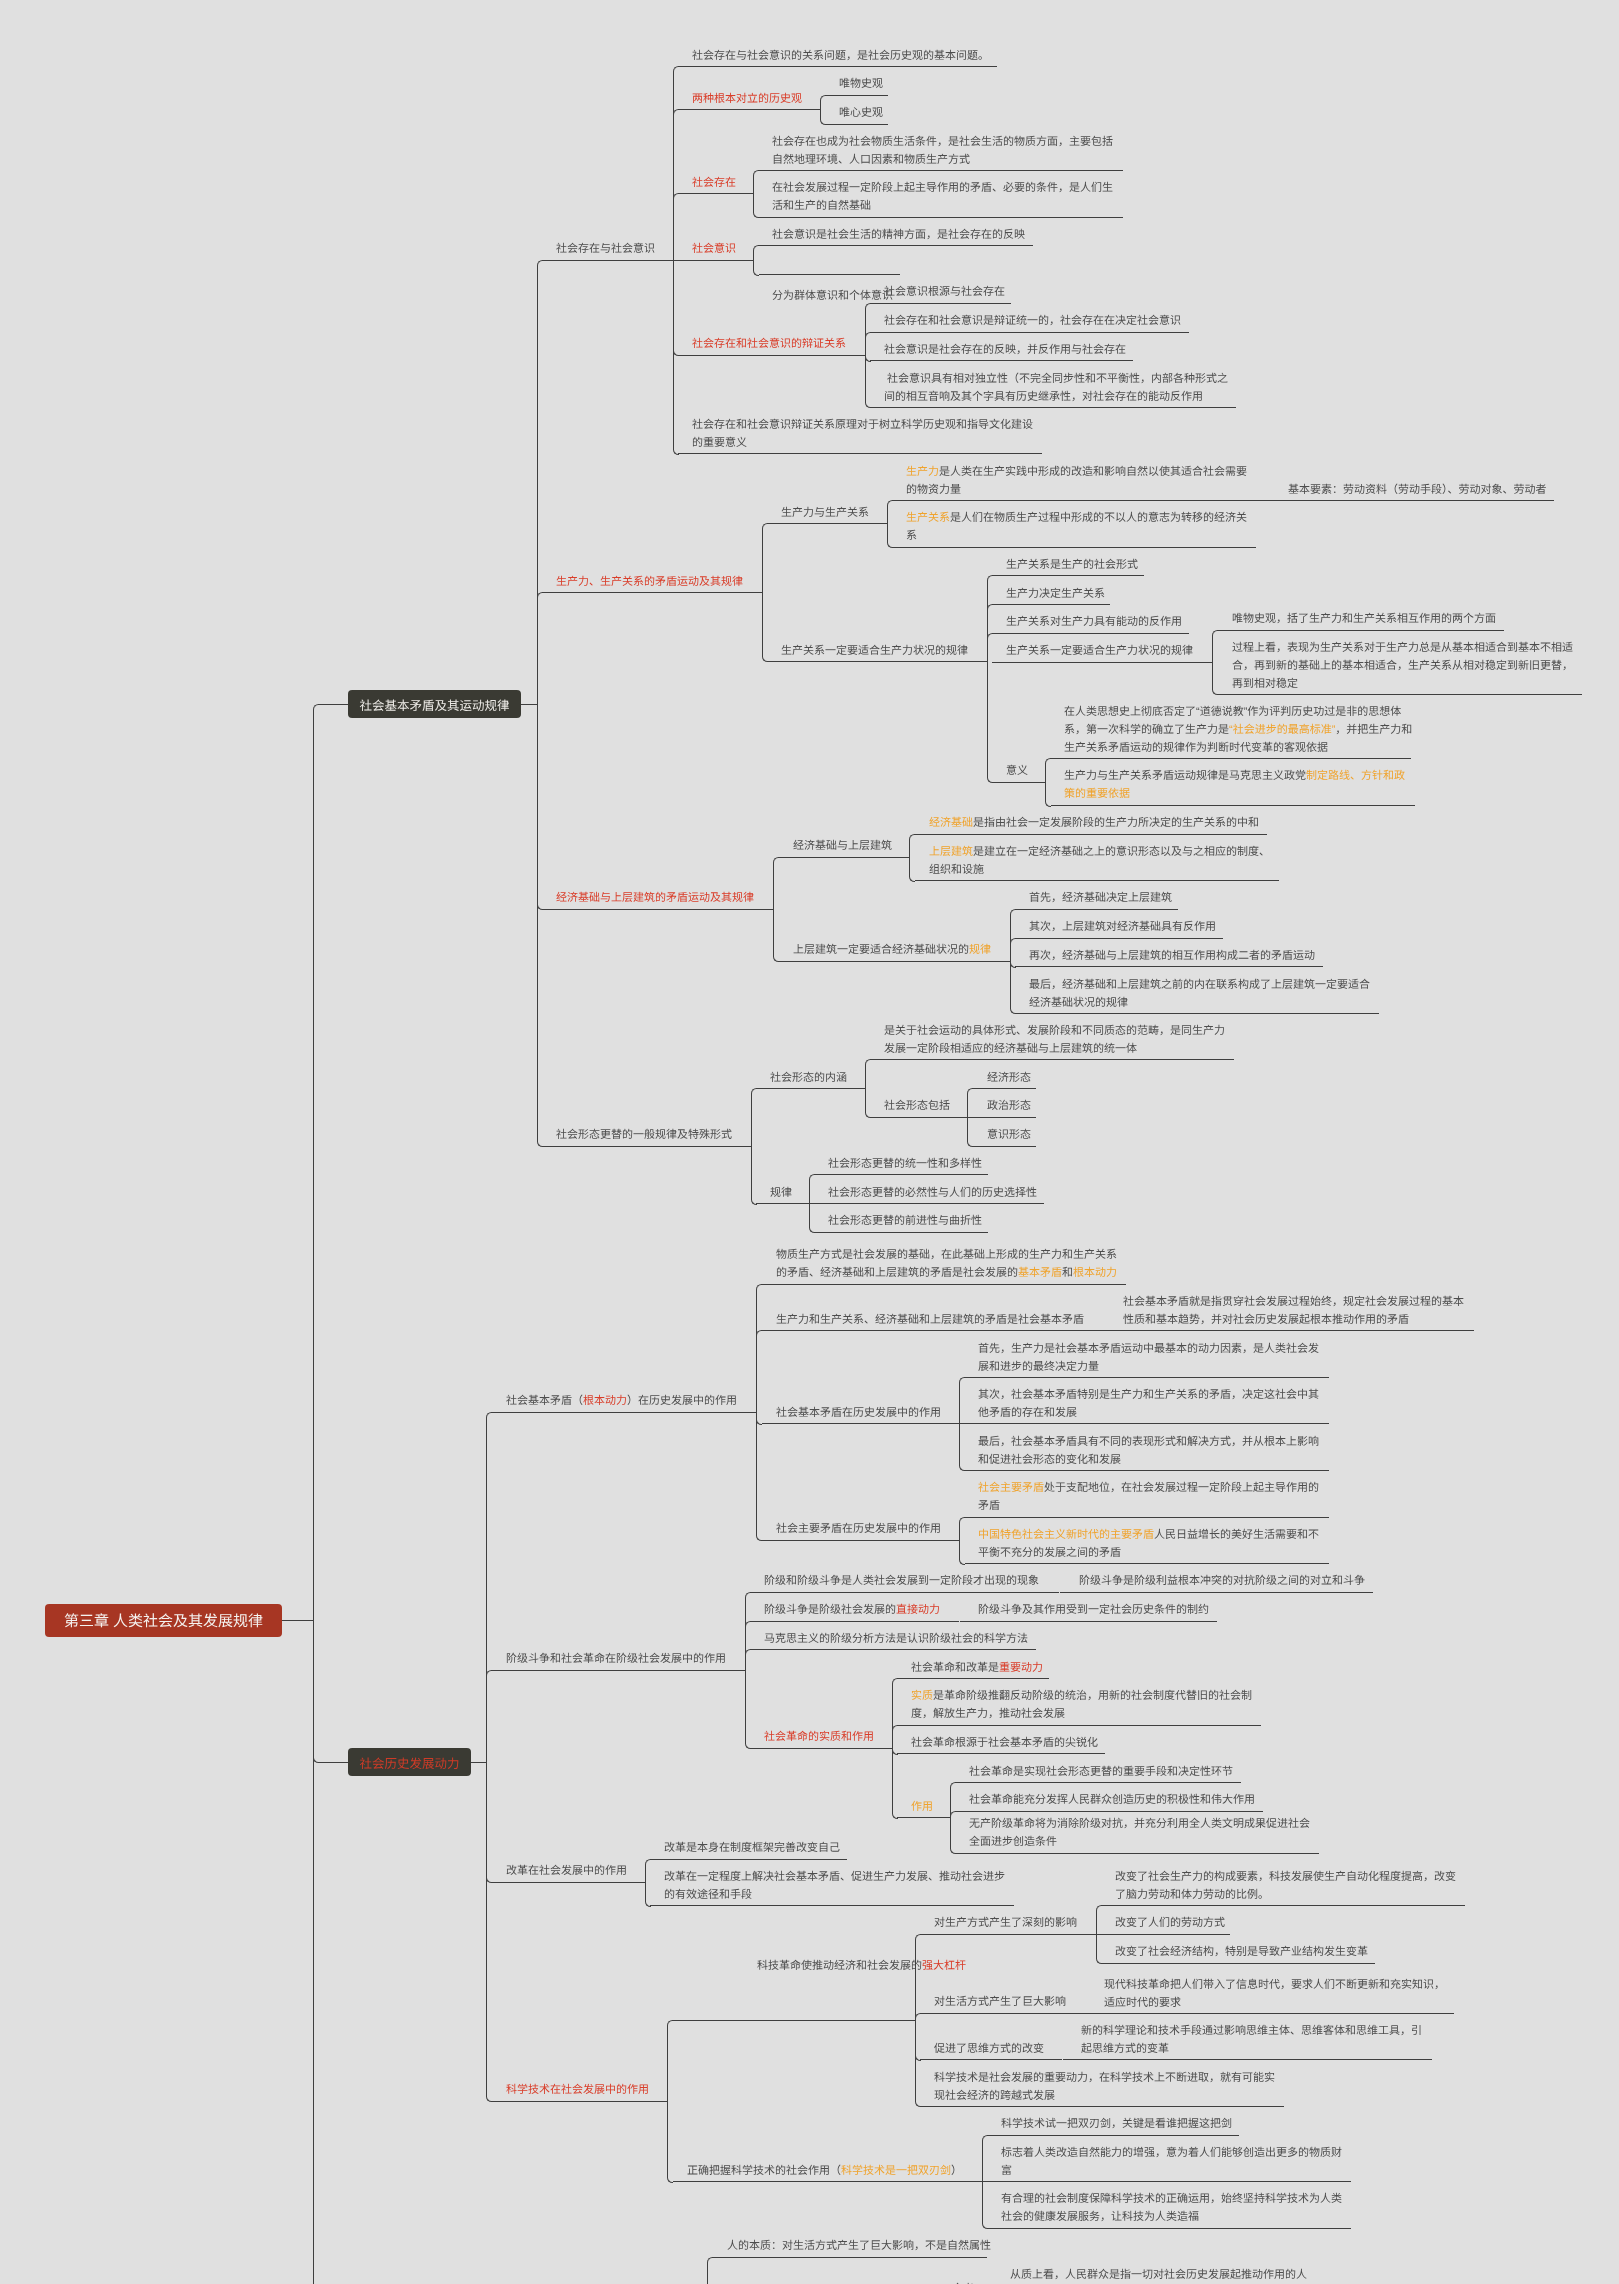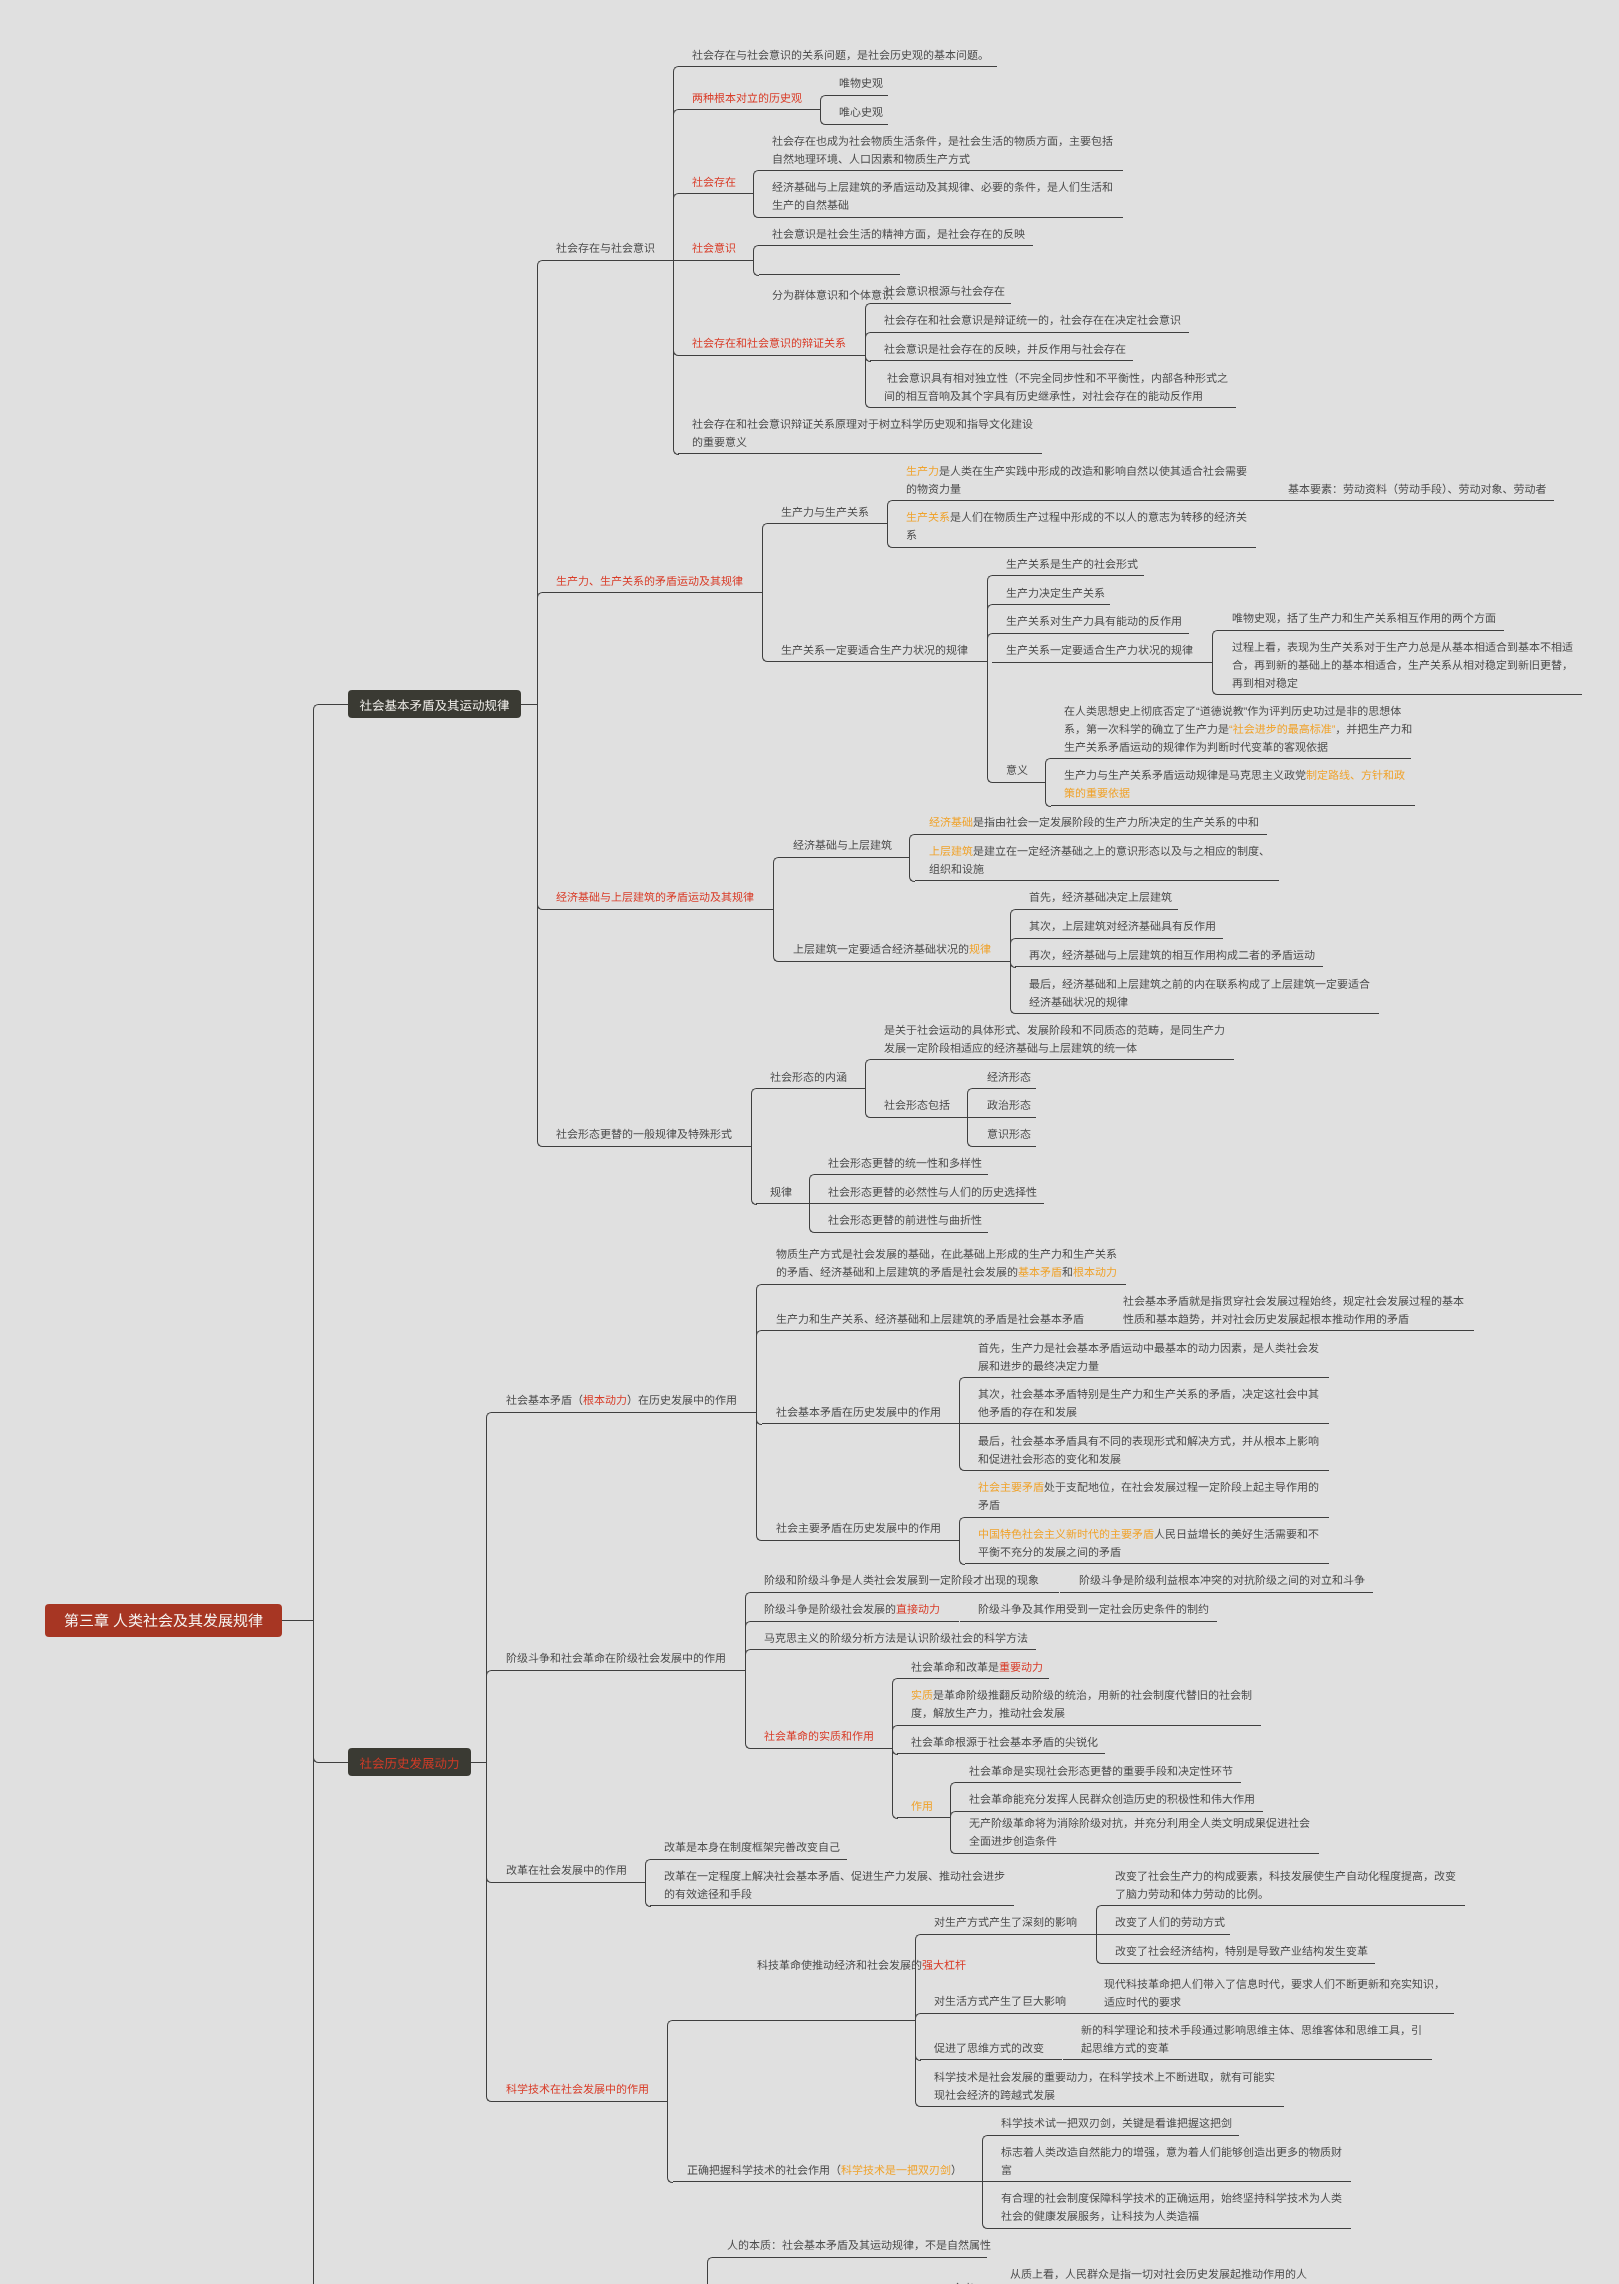--- a/index.html
+++ b/index.html
@@ -55,21 +55,21 @@
     <div class="node-text" style="left: 839px; top: 75px; width: 349px;">唯物史观</div>
     <div class="rule" style="left: 825px; top: 95px; width: 63px;"></div>
     <div class="node-text" style="left: 839px; top: 104px; width: 349px;">唯心史观</div>
     <div class="rule" style="left: 825px; top: 124px; width: 63px;"></div>
     <div class="node-text" style="left: 692px; top: 174px; width: 349px;"><span class="r">社会存在</span></div>
     <div class="rule" style="left: 678px; top: 193px; width: 76px;"></div>
     <div class="elbow" style="left: 753px; top: 170px; height: 24.5px; width: 6px; border-left: 1.2px solid rgb(63, 63, 63); border-top: 1.2px solid rgb(63, 63, 63); border-top-left-radius: 5.5px;"></div>
     <div class="elbow" style="left: 753px; top: 193px; height: 24.5px; width: 6px; border-left: 1.2px solid rgb(63, 63, 63); border-bottom: 1.2px solid rgb(63, 63, 63); border-bottom-left-radius: 5.5px;"></div>
     <div class="node-text" style="left: 772px; top: 133px; width: 349px;">社会存在也成为社会物质生活条件，是社会生活的物质方面，主要包括自然地理环境、人口因素和物质生产方式</div>
     <div class="rule" style="left: 759px; top: 170px; width: 364px;"></div>
-    <div class="node-text" style="left: 772px; top: 179px; width: 349px;">经济基础与上层建筑的矛盾运动及其规律、必要的条件，是人们生活和生产的自然基础</div>
+    <div class="node-text" style="left: 772px; top: 179px; width: 349px;">在社会发展过程一定阶段上起主导作用的矛盾、必要的条件，是人们生活和生产的自然基础</div>
     <div class="rule" style="left: 759px; top: 217px; width: 364px;"></div>
     <div class="node-text" style="left: 692px; top: 240px; width: 349px;"><span class="r">社会意识</span></div>
     <div class="rule" style="left: 673px; top: 260px; width: 80px;"></div>
     <div class="elbow" style="left: 753px; top: 245px; height: 15.6px; width: 6px; border-left: 1.2px solid rgb(63, 63, 63); border-top: 1.2px solid rgb(63, 63, 63); border-top-left-radius: 5.5px;"></div>
     <div class="elbow" style="left: 753px; top: 260px; height: 15.6px; width: 6px; border-left: 1.2px solid rgb(63, 63, 63); border-bottom: 1.2px solid rgb(63, 63, 63); border-bottom-left-radius: 5.5px;"></div>
     <div class="node-text" style="left: 772px; top: 226px; width: 349px;">社会意识是社会生活的精神方面，是社会存在的反映</div>
     <div class="rule" style="left: 759px; top: 245px; width: 274px;"></div>
     <div class="node-text" style="left: 772px; top: 255px; width: 349px; margin-top: 32px;">分为群体意识和个体意识</div>
     <div class="rule" style="left: 759px; top: 274px; width: 141px;"></div>
     <div class="node-text" style="left: 692px; top: 335px; width: 349px;"><span class="r">社会存在和社会意识的辩证关系</span></div>
@@ -307,18 +307,18 @@
     <div class="rule" style="left: 673px; top: 2181px; width: 309px;"></div>
     <div class="elbow" style="left: 982px; top: 2135px; height: 48px; width: 6px; border-left: 1.2px solid rgb(63, 63, 63); border-top: 1.2px solid rgb(63, 63, 63); border-top-left-radius: 5.5px;"></div>
     <div class="elbow" style="left: 982px; top: 2181px; height: 48px; width: 6px; border-left: 1.2px solid rgb(63, 63, 63); border-bottom: 1.2px solid rgb(63, 63, 63); border-bottom-left-radius: 5.5px;"></div>
     <div class="node-text" style="left: 1001px; top: 2115px; width: 349px;">科学技术试一把双刃剑，关键是看谁把握这把剑</div>
     <div class="rule" style="left: 987px; top: 2135px; width: 252px;"></div>
     <div class="node-text" style="left: 1001px; top: 2144px; width: 349px;">标志着人类改造自然能力的增强，意为着人们能够创造出更多的物质财富</div>
     <div class="rule" style="left: 982px; top: 2181px; width: 369px;"></div>
     <div class="node-text" style="left: 1001px; top: 2190px; width: 349px;">有合理的社会制度保障科学技术的正确运用，始终坚持科学技术为人类社会的健康发展服务，让科技为人类造福</div>
     <div class="rule" style="left: 987px; top: 2228px; width: 364px;"></div>
     <div class="elbow" style="left: 707px; top: 2257px; height: 134px; width: 6px; border-left: 1.2px solid rgb(63, 63, 63); border-top: 1.2px solid rgb(63, 63, 63); border-top-left-radius: 5.5px;"></div>
-    <div class="node-text" style="left: 727px; top: 2237px; width: 349px;">人的本质：社会基本矛盾及其运动规律，不是自然属性</div>
+    <div class="node-text" style="left: 727px; top: 2237px; width: 349px;">人的本质：对生活方式产生了巨大影响，不是自然属性</div>
     <div class="rule" style="left: 713px; top: 2257px; width: 274px;"></div>
     <div class="node-text" style="left: 952px; top: 2280px; width: 349px;">含义</div>
     <div class="node-text" style="left: 1010px; top: 2266px; width: 349px;">从质上看，人民群众是指一切对社会历史发展起推动作用的人</div>
   </div>
 
 
 </body></html>

